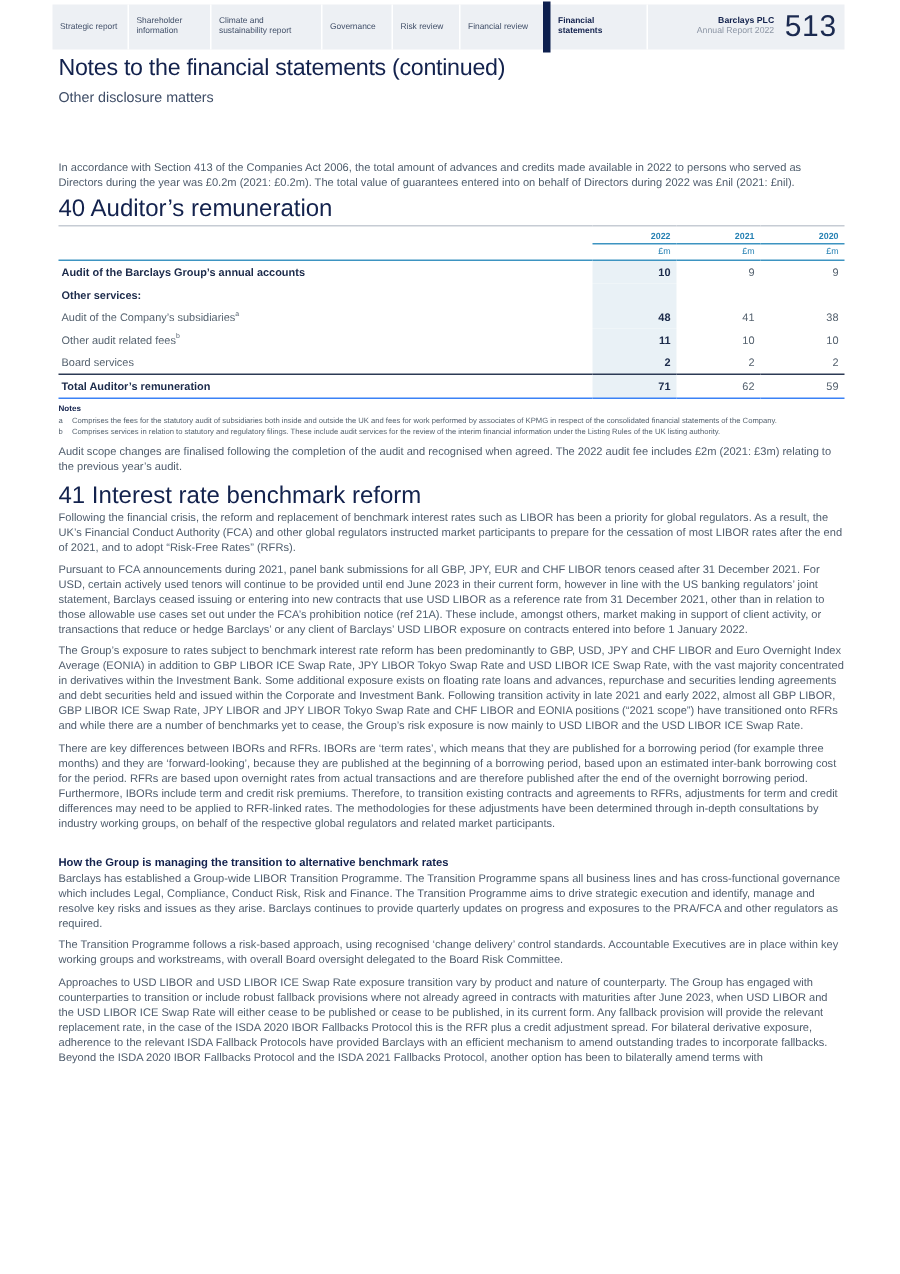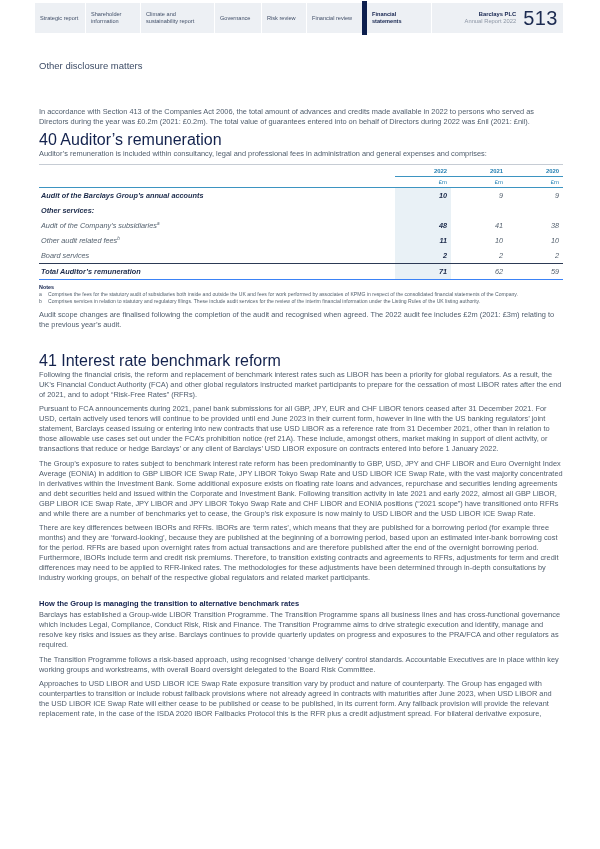--- a/index.html
+++ b/index.html
@@ -30,30 +30,30 @@
 
   
   .h1 { position:absolute; left:39px; top:37px; font-size:15.5px; font-weight:400; color:#13224d; letter-spacing:-0.2px; }
   .subtitle { position:absolute; left:39px; top:60px; font-size:9.5px; font-weight:400; color:#3d4c66; }
 
   
   .content { position:absolute; left:39px; top:107px; width:524px; }
   p.body { font-size:7.4px; line-height:10px; color:#4e5c6c; margin:0 0 4.5px 0; }
   h3.mini { font-size:7.5px; line-height:9.5px; font-weight:bold; color:#13224d; margin:0 0 1.5px 0; }
   h2.sec { font-size:16px; line-height:12px; font-weight:normal; color:#13224d; margin:7px 0 3px 0; }
-  h2.sec.second { margin-top:25px; }
+  h2.sec.second { margin-top:9px; }
   h3.mini.mid { margin-top:16px; }
 
   
   table.remu { width:100%; border-collapse:collapse; margin:4px 0 0 0; border-top:1px solid #c6ccd4; }
   col.cn { width:56px; }
   .year-row th { padding:3.5px 4px 1.5px 0; color:#2580b3; font-weight:bold; text-align:right; font-size:5.9px; }
   .year-row th.num { border-bottom:1px solid #3d94c1; }
   .unit-row th { padding:2px 4px 2px 0; color:#2580b3; font-weight:400; text-align:right; font-size:5.9px; border-bottom:1px solid #3d94c1; }
-  tbody td { padding:3px 4px 3px 0; font-size:7.3px; color:#55626f;font-style:italic; }
+  tbody td { padding:3px 4px 3px 0; font-size:7.3px; color:#55626f; }
   td.lbl { text-align:left; padding-left:2px; }
   td.num { text-align:right; }
   td.hl { background:#e9f1f6; font-weight:bold; color:#1b2a4a; }
   tr.bold td.lbl { font-weight:bold; color:#1b2a4a; }
   tr.total td { border-top:1px solid #2c3a55; border-bottom:1px solid #3b82f6; }
   sup.fn { font-size:4.6px; vertical-align:super; line-height:0; }
 
   
   .notes { margin-top:4px; margin-bottom:5px; }
   .notes-title { font-size:5.4px; font-weight:bold; color:#13224d; margin-bottom:1.5px; }
@@ -90,28 +90,28 @@
         <span>Financial statements</span>
       </div>
     <div class="band-spacer"></div>
     <div class="brand">
       <div class="brand1">Barclays PLC</div>
       <div class="brand2">Annual Report 2022</div>
     </div>
     <div class="pagenum">513</div>
   </header>
 
+  <div class="h1">Notes to the financial statements (continued)</div>
   <div class="subtitle">Other disclosure matters</div>
 
   <main class="content">
 
     <p class="body">In accordance with Section 413 of the Companies Act 2006, the total amount of advances and credits made available in 2022 to persons who served as Directors during the year was £0.2m (2021: £0.2m). The total value of guarantees entered into on behalf of Directors during 2022 was £nil (2021: £nil).</p>
 
     <h2 class="sec">40 Auditor’s remuneration</h2>
-    <p class="body">Auditor’s remuneration is included within consultancy, legal and professional fees in administration and general expenses and comprises:</p>
 
     <table class="remu">
       <colgroup>
           <col class="cl">
           <col class="cn">
           <col class="cn">
           <col class="cn">
         </colgroup>
       <thead>
         <tr class="year-row">

